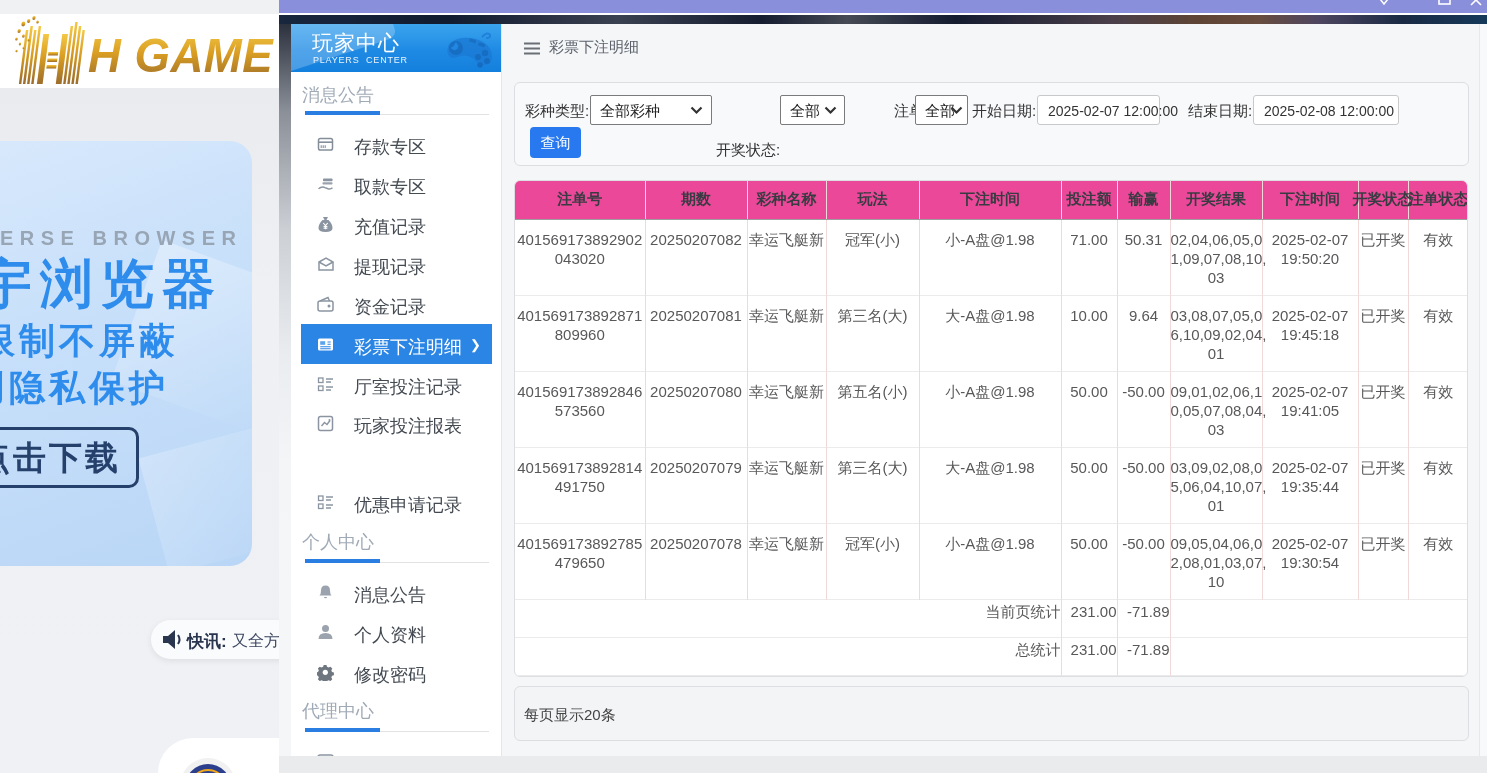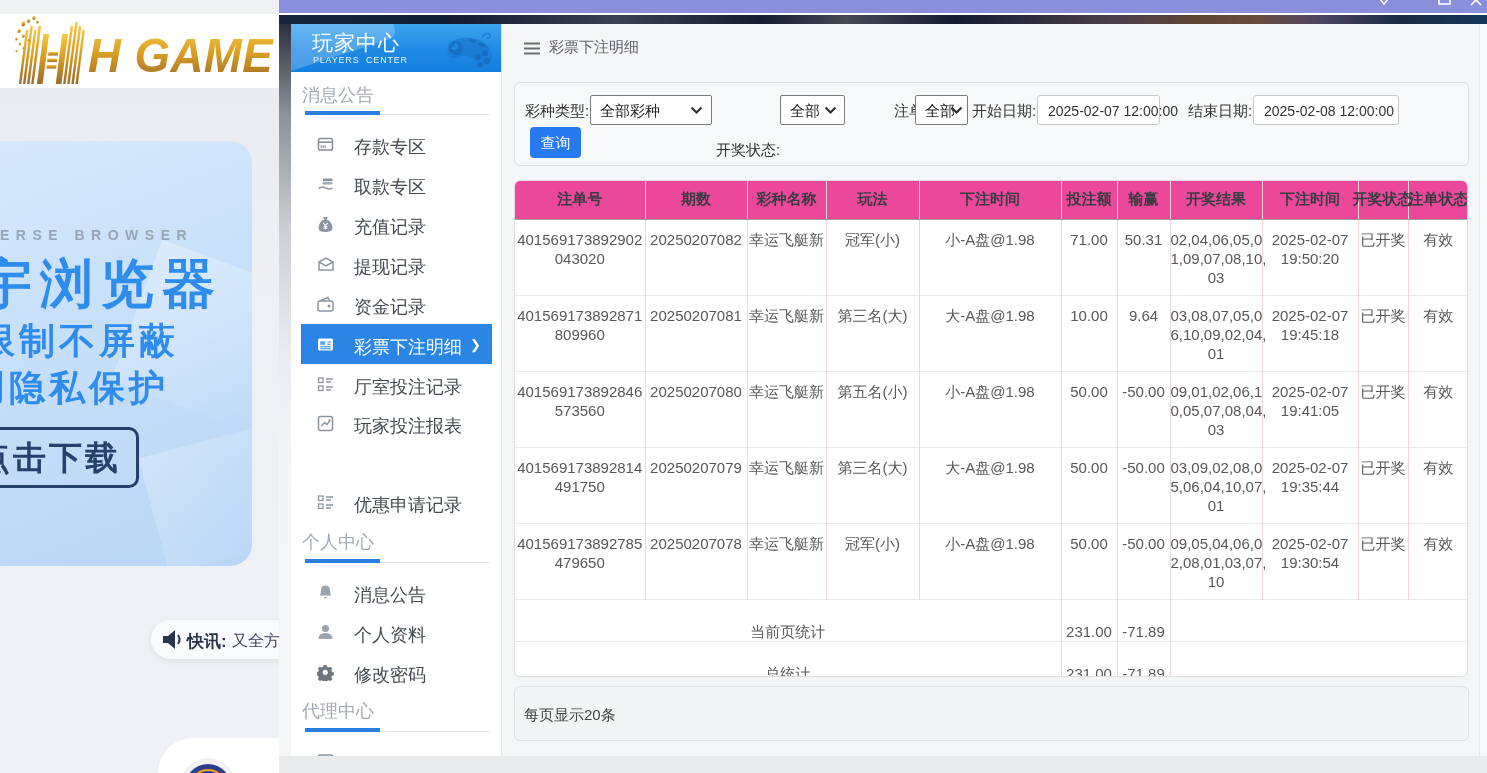--- a/index.html
+++ b/index.html
@@ -7,21 +7,21 @@
   body { font-family:"Liberation Sans", sans-serif; position:relative; background:#eef0f3; }
   .abs { position:absolute; }
 
   
   #bg-top { left:0; top:0; width:279px; height:14px; background:#f0f1f2; }
   #bg-header { left:0; top:14px; width:279px; height:74px; background:#ffffff; }
   #bg-body { left:0; top:88px; width:279px; height:685px; background:linear-gradient(180deg,#e9ebef 0%,#eef0f3 30%,#eff1f4 100%); }
 
   #promo { left:-44px; top:141px; width:296px; height:425px; border-radius:22px;
     background:linear-gradient(160deg,#d9e9fc 0%,#c8e0fa 40%,#b9d6f6 100%); overflow:hidden; }
-  #promo .eng { position:absolute; left:44px; top:86px; font-size:14px; letter-spacing:6.5px; color:#97a5b4; font-weight:bold;}
+  #promo .eng { position:absolute; left:44px; top:86px; font-size:20px; letter-spacing:6.5px; color:#97a5b4; font-weight:bold;}
   #promo .t1 { position:absolute; left:23px; top:108px; font-size:53px; letter-spacing:8px; font-weight:bold; color:#2e8ced; white-space:nowrap; }
   #promo .t2 { position:absolute; left:23px; top:176px; font-size:36px; letter-spacing:4px; font-weight:bold; color:#2e8ced; white-space:nowrap; }
   #promo .t3 { position:absolute; left:13px; top:223px; font-size:36px; letter-spacing:4px; font-weight:bold; color:#2e8ced; white-space:nowrap; }
   #promo .btn { position:absolute; left:13px; top:286px; width:170px; height:61px; border:3px solid #25406b; border-radius:10px;
      color:#25406b; font-size:33px; font-weight:bold; line-height:55px; letter-spacing:3px;}
 
   #marquee { left:151px; top:620px; width:200px; height:39px; border-radius:20px; background:#fafbfc;
      box-shadow:0 2px 6px rgba(0,0,0,0.08); }
   #marquee .kx { position:absolute; left:36px; top:10px; font-size:17px; font-weight:bold; color:#2a3550; }
   #marquee .tx { position:absolute; left:81px; top:11px; font-size:16px; color:#3c4660; }
@@ -76,21 +76,21 @@
   .finput span { position:absolute; left:10px; top:7px; white-space:nowrap; font-size:14px; }
   #qbtn { position:absolute; left:27px; top:103px; width:51px; height:31px; background:#2879f0; border-radius:4px;
      color:#fff; font-size:15px; text-align:center; line-height:31px; }
 
   
   table { border-collapse:collapse; table-layout:fixed; width:953px; font-size:15px; }
   th { white-space:nowrap; overflow:visible; background:#ec4899; color:#383c42; font-weight:bold; height:38px; border-bottom:1px solid #9d9d9d; }
   th, td { border-left:1px solid #f2d9d9; text-align:center; }
   th:first-child, td:first-child { border-left:none; }
   td { color:#58585a; vertical-align:top; padding-top:10px; line-height:19px; height:76px; }
-  tr.sum td { height:38px; padding-top:22px; border-top:1px solid #ebebeb; }
+  tr.sum td { height:38px; padding-top:2px; border-top:1px solid #ebebeb;text-align:right; }
   tr { border-bottom:1px solid #ebebeb; }
   </style>
 </head>
 <body>
 
   <div class="abs" id="bg-top"></div>
   <div class="abs" id="bg-header"></div>
   <div class="abs" id="bg-body"></div>
   <div class="abs" id="promo">
     <div style="position:absolute;right:-30px;top:120px;width:150px;height:150px;background:linear-gradient(135deg,rgba(255,255,255,0.35),rgba(255,255,255,0));transform:rotate(20deg);"></div>

